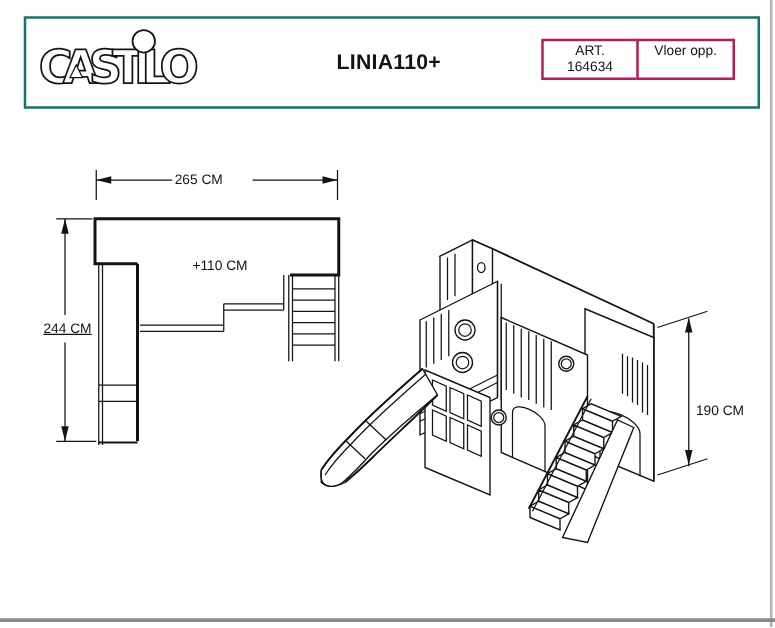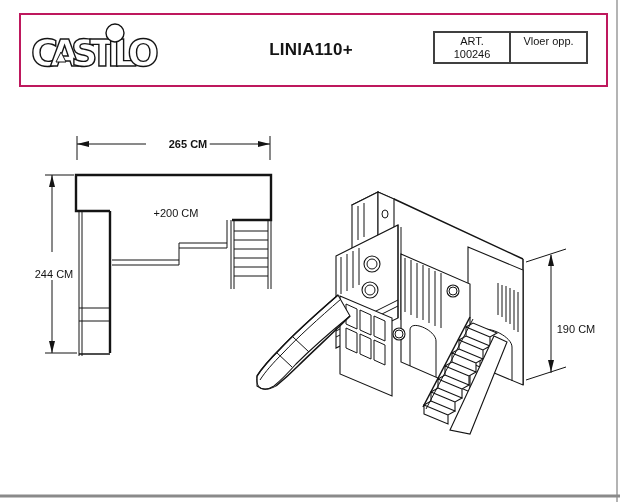--- a/index.html
+++ b/index.html
@@ -1,25 +1,25 @@
 <!DOCTYPE html>
 <html><head>
 <meta charset="utf-8">
 <style>
   html,body{margin:0;padding:0;background:#fff;}
   #sheet{position:relative;width:620px;height:502px;background:#fff;overflow:hidden;
          font-family:"Liberation Sans",sans-serif;color:#141414;}
   .abs{position:absolute;}
-  #header-box{left:19px;top:13px;width:585px;height:70px;border:2px solid #be185d;}
+  #header-box{left:19px;top:13px;width:585px;height:70px;border:2px solid #0f766e;}
   .dim-label{position:absolute;transform:translate(-50%,-50%);font-size:11px;
              line-height:12px;white-space:nowrap;background:#fff;padding:0 2px;color:#141414;}
   #product-title{position:absolute;left:311px;top:50px;transform:translate(-50%,-50%);
                  font-size:17px;font-weight:700;letter-spacing:.2px;}
   .info-boxes{position:absolute;left:433px;top:31px;display:flex;}
-  .info-box{border:2px solid #404040;height:27px;padding-top:2px;text-align:center;
+  .info-box{border:2px solid #be185d;height:27px;padding-top:2px;text-align:center;
             font-size:11px;line-height:13px;background:#fff;}
   #art-box{width:74px;}
   #floor-box{width:75px;margin-left:-2px;}
   sup{font-size:8px;}
   svg{position:absolute;left:0;top:0;}
   .ln{stroke:#141414;fill:none;stroke-width:1;}
   .thk{stroke:#141414;fill:none;stroke-width:2.4;}
   .md{stroke:#141414;fill:none;stroke-width:1.5;}
   .wf{stroke:#141414;fill:#fff;stroke-width:1.1;}
   .ar{fill:#141414;stroke:none;}
@@ -35,21 +35,21 @@
       <polygon points="27,39 37,39 32,29" fill="#fff" stroke="#141414" stroke-width="1"></polygon>
       <circle cx="86" cy="10" r="9" fill="#fff" stroke="#141414" stroke-width="1.4"></circle>
     </svg>
   </div>
 
   <div id="product-title">LINIA110+</div>
 
   <div class="info-boxes">
     <div class="info-box" id="art-box">
       <div>ART.</div>
-      <div>100246</div>
+      <div>164634</div>
     </div>
     <div class="info-box" id="floor-box">
       <div>Vloer opp.</div>
     </div>
   </div>
 
   <svg width="620" height="502" viewBox="0 0 620 502">
 
     <g>
 
@@ -161,18 +161,18 @@
         <polygon class="ar" points="551,372 548,360 554,360"></polygon>
       </g>
     </g>
 
     <g>
       <line x1="617" y1="0" x2="617" y2="502" stroke="#b4b4b4" stroke-width="2"></line>
       <line x1="0" y1="496" x2="620" y2="496" stroke="#8a8a8a" stroke-width="3"></line>
     </g>
   </svg>
 
-  <div class="dim-label" style="left:188px;top:144px;font-weight:bold;">265 CM</div>
-  <div class="dim-label" style="left:54px;top:274px;">244 CM</div>
-  <div class="dim-label" style="left:176px;top:213px;background:transparent;">+200 CM</div>
+  <div class="dim-label" style="left:159px;top:144px;">265 CM</div>
+  <div class="dim-label" style="left:54px;top:263px;text-decoration:underline;">244 CM</div>
+  <div class="dim-label" style="left:176px;top:213px;background:transparent;">+110 CM</div>
   <div class="dim-label" style="left:576px;top:305px;background:transparent;margin-top:24px;">190 CM</div>
 
 </div>
 
 </body></html>

